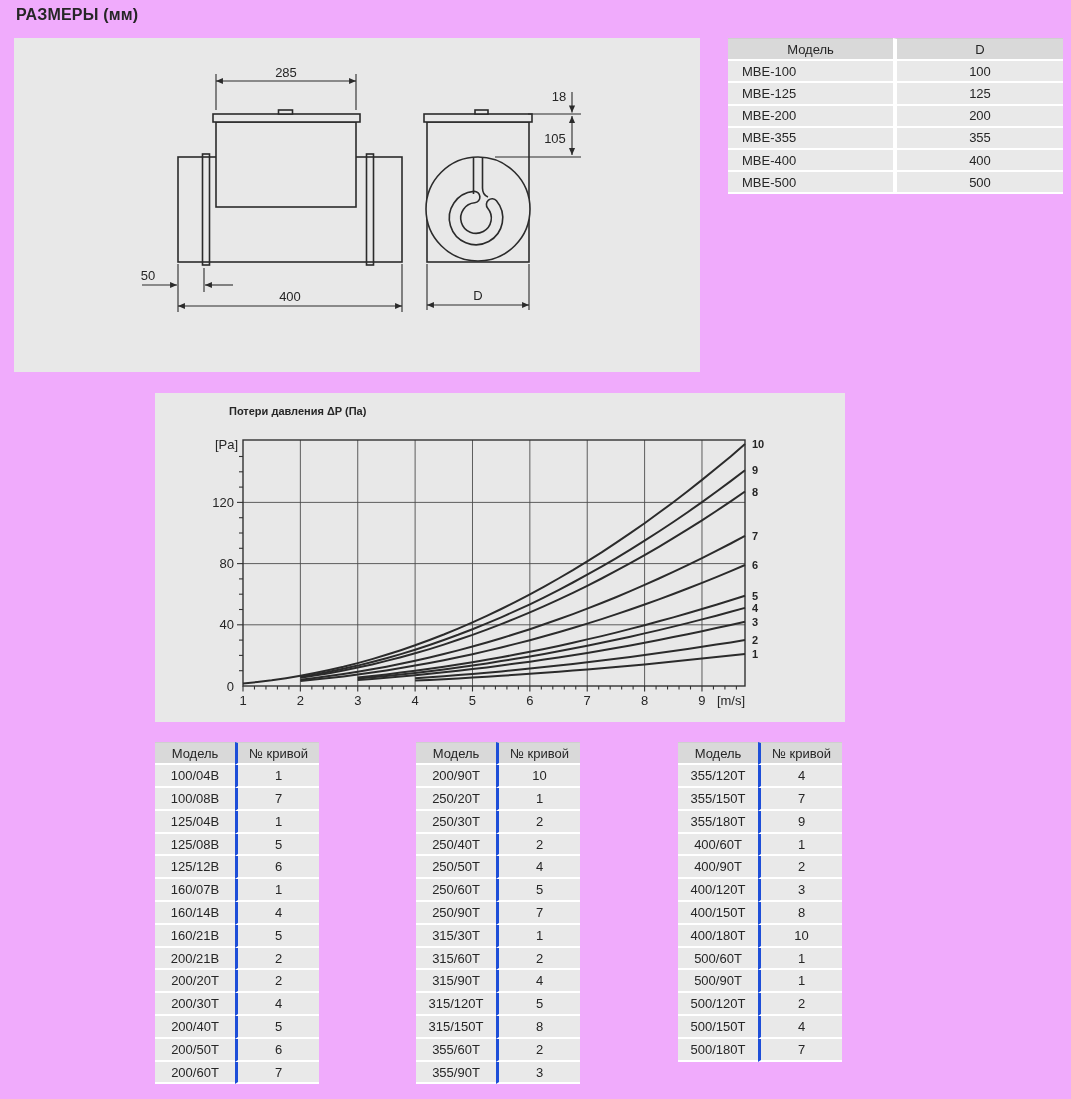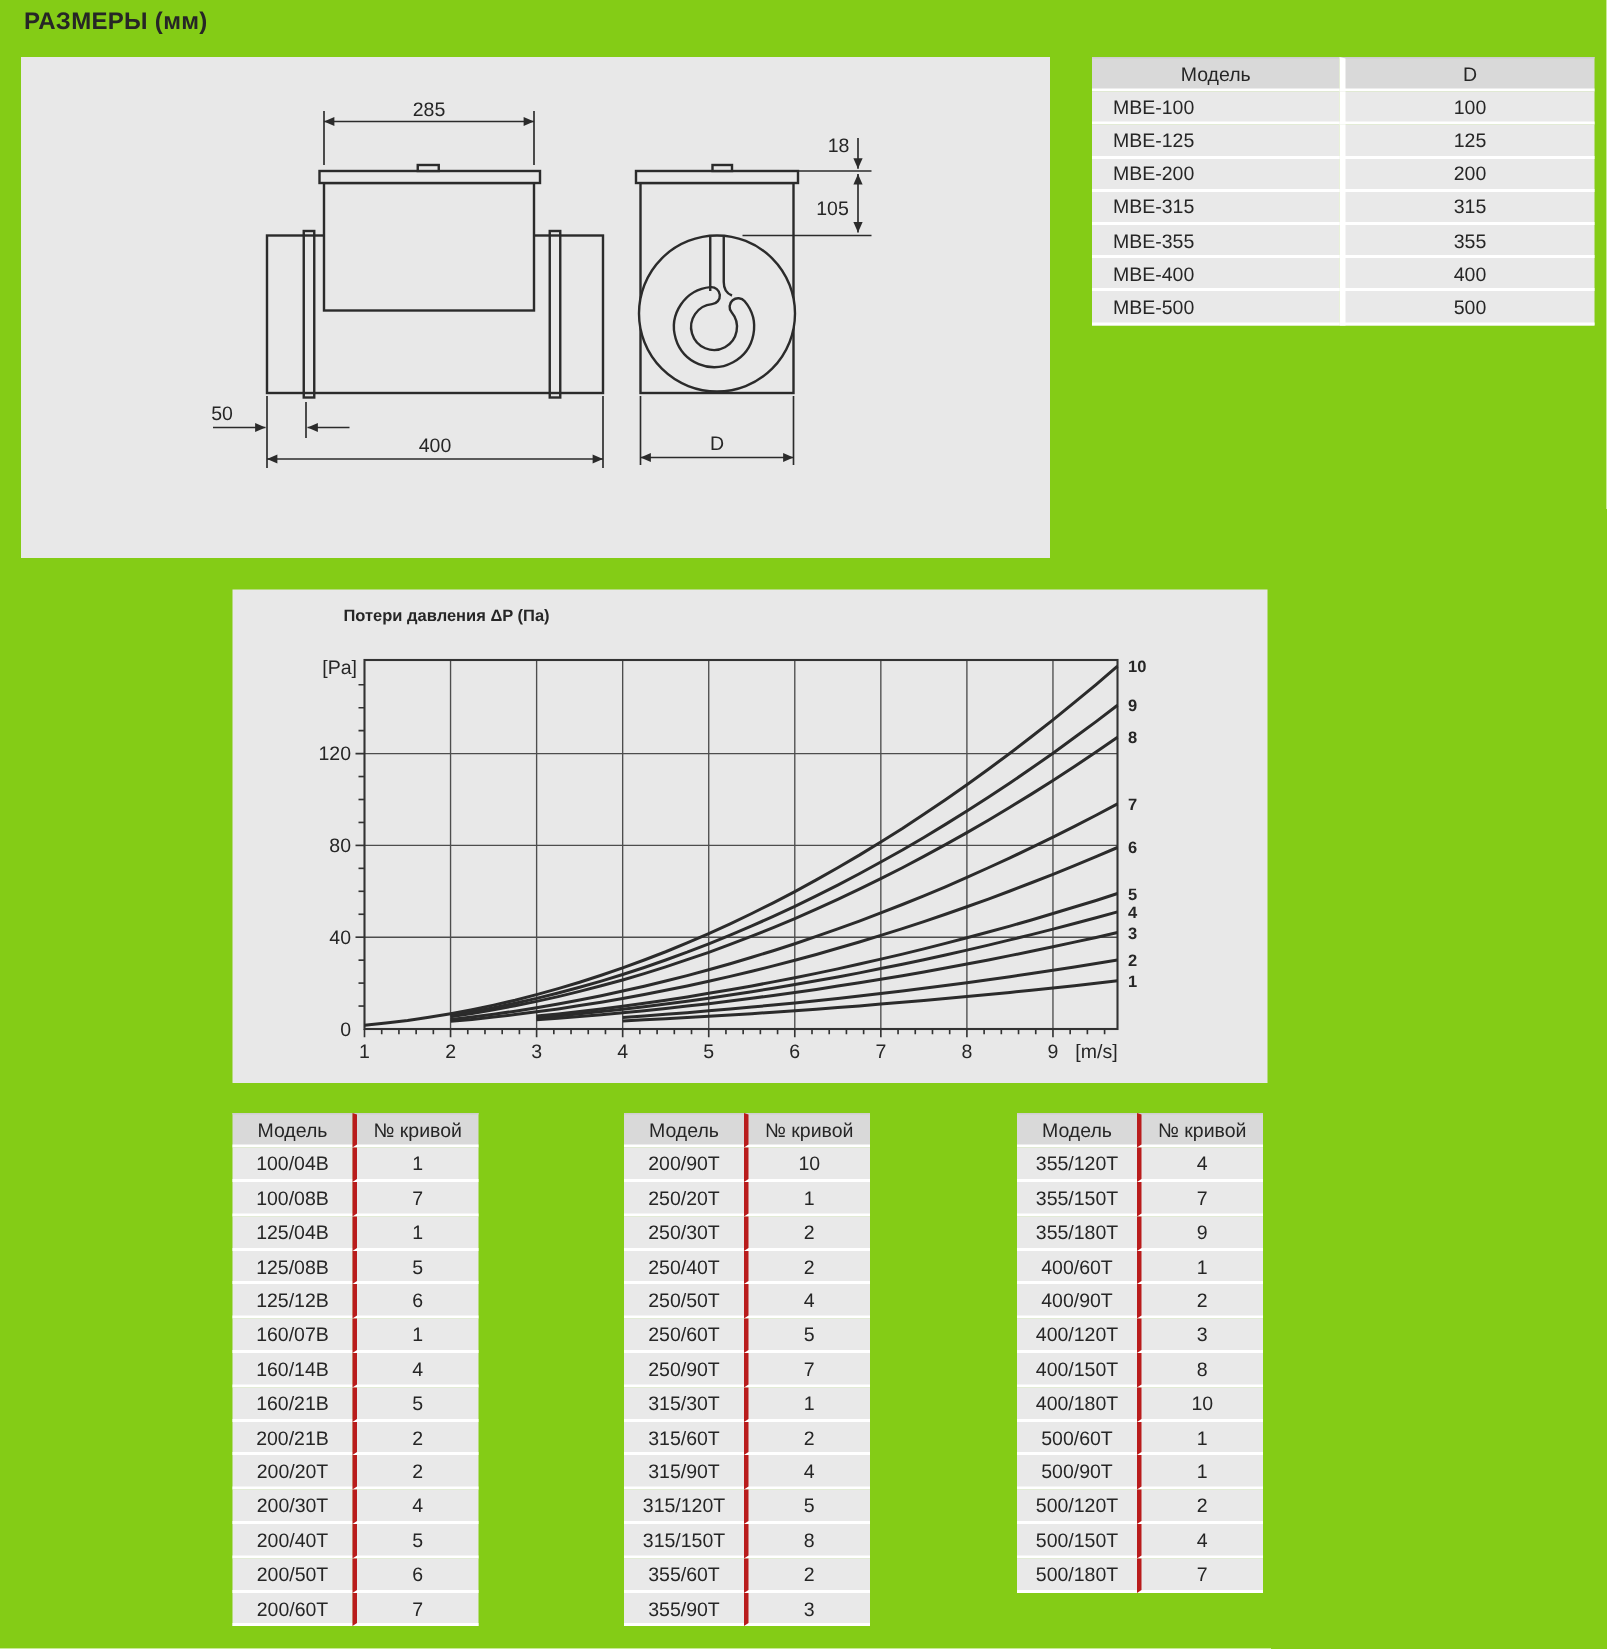--- a/index.html
+++ b/index.html
@@ -1,17 +1,17 @@
 <!DOCTYPE html>
 <html><head>
 <meta charset="utf-8">
 <style>
   html,body{margin:0;padding:0;background:#ffffff;}
   body{font-family:"Liberation Sans",sans-serif;color:#262626;}
-  #page{position:relative;width:1071px;height:1099px;background:#84cc16;overflow:hidden;}
+  #page{position:relative;width:1071px;height:1099px;background:#f0abfc;overflow:hidden;}
 
   .page-title{position:absolute;left:16px;top:6px;font-size:16px;font-weight:700;letter-spacing:.2px;}
 
   .panel{position:absolute;background:#e8e8e8;}
   #drawing-panel{left:14px;top:38px;width:686px;height:334px;}
   #chart-panel{left:155px;top:393px;width:690px;height:329px;}
 
   
   .obj rect,.obj circle{fill:none;stroke:#2b2b2b;stroke-width:1.6;}
   .obj .fillbg{fill:#e8e8e8;}
@@ -30,21 +30,21 @@
   #dim-table{position:absolute;left:728px;top:38px;width:335px;}
   #dim-table th{height:20.2px;}
   #dim-table td{height:20.2px;}
   #dim-table th+th,#dim-table td+td{border-left:4px solid #fff;}
   #dim-table td:first-child{text-align:left;padding-left:14px;}
   #dim-table col.c1{width:165px;}#dim-table col.c2{width:170px;}
 
   .curve-table{position:absolute;top:742px;width:164px;}
   .curve-table th{height:20.3px;}
   .curve-table td{height:20.8px;}
-  .curve-table th+th,.curve-table td+td{border-left:3px solid #b91c1c;}
+  .curve-table th+th,.curve-table td+td{border-left:3px solid #1d4ed8;}
   .curve-table col.c1{width:80px;}.curve-table col.c2{width:84px;}
   #curve-table-1{left:155px;}
   #curve-table-2{left:416px;}
   #curve-table-3{left:678px;}
 
   
   .chart-title{position:absolute;left:74px;top:12px;font-size:11px;font-weight:700;}
   #chart-svg{position:absolute;left:0;top:0;}
   #chart-svg .grid{stroke:#4d4d4d;stroke-width:0.9;}
   #chart-svg .frame{fill:none;stroke:#333;stroke-width:1.4;}
@@ -130,24 +130,20 @@
           <td>МВЕ-100</td>
           <td>100</td>
         </tr>
         <tr>
           <td>МВЕ-125</td>
           <td>125</td>
         </tr>
         <tr>
           <td>МВЕ-200</td>
           <td>200</td>
-        </tr>
-        <tr>
-          <td>МВЕ-315</td>
-          <td>315</td>
         </tr>
         <tr>
           <td>МВЕ-355</td>
           <td>355</td>
         </tr>
         <tr>
           <td>МВЕ-400</td>
           <td>400</td>
         </tr>
         <tr>

